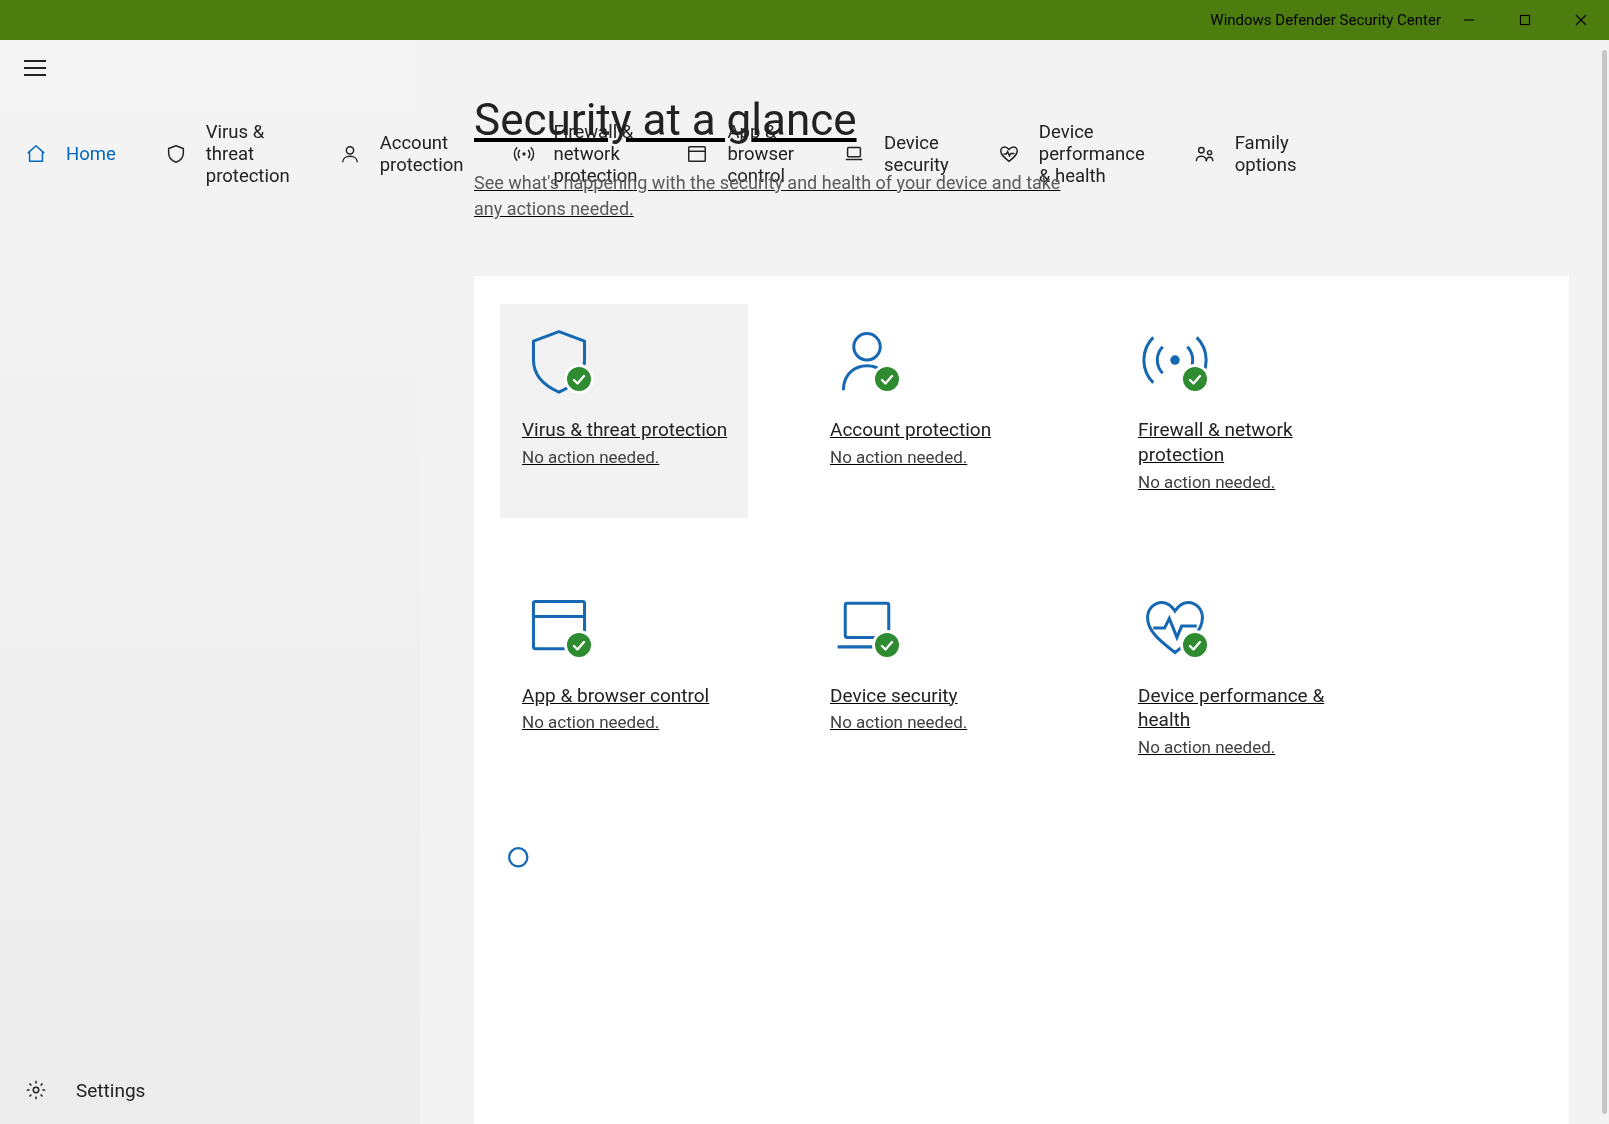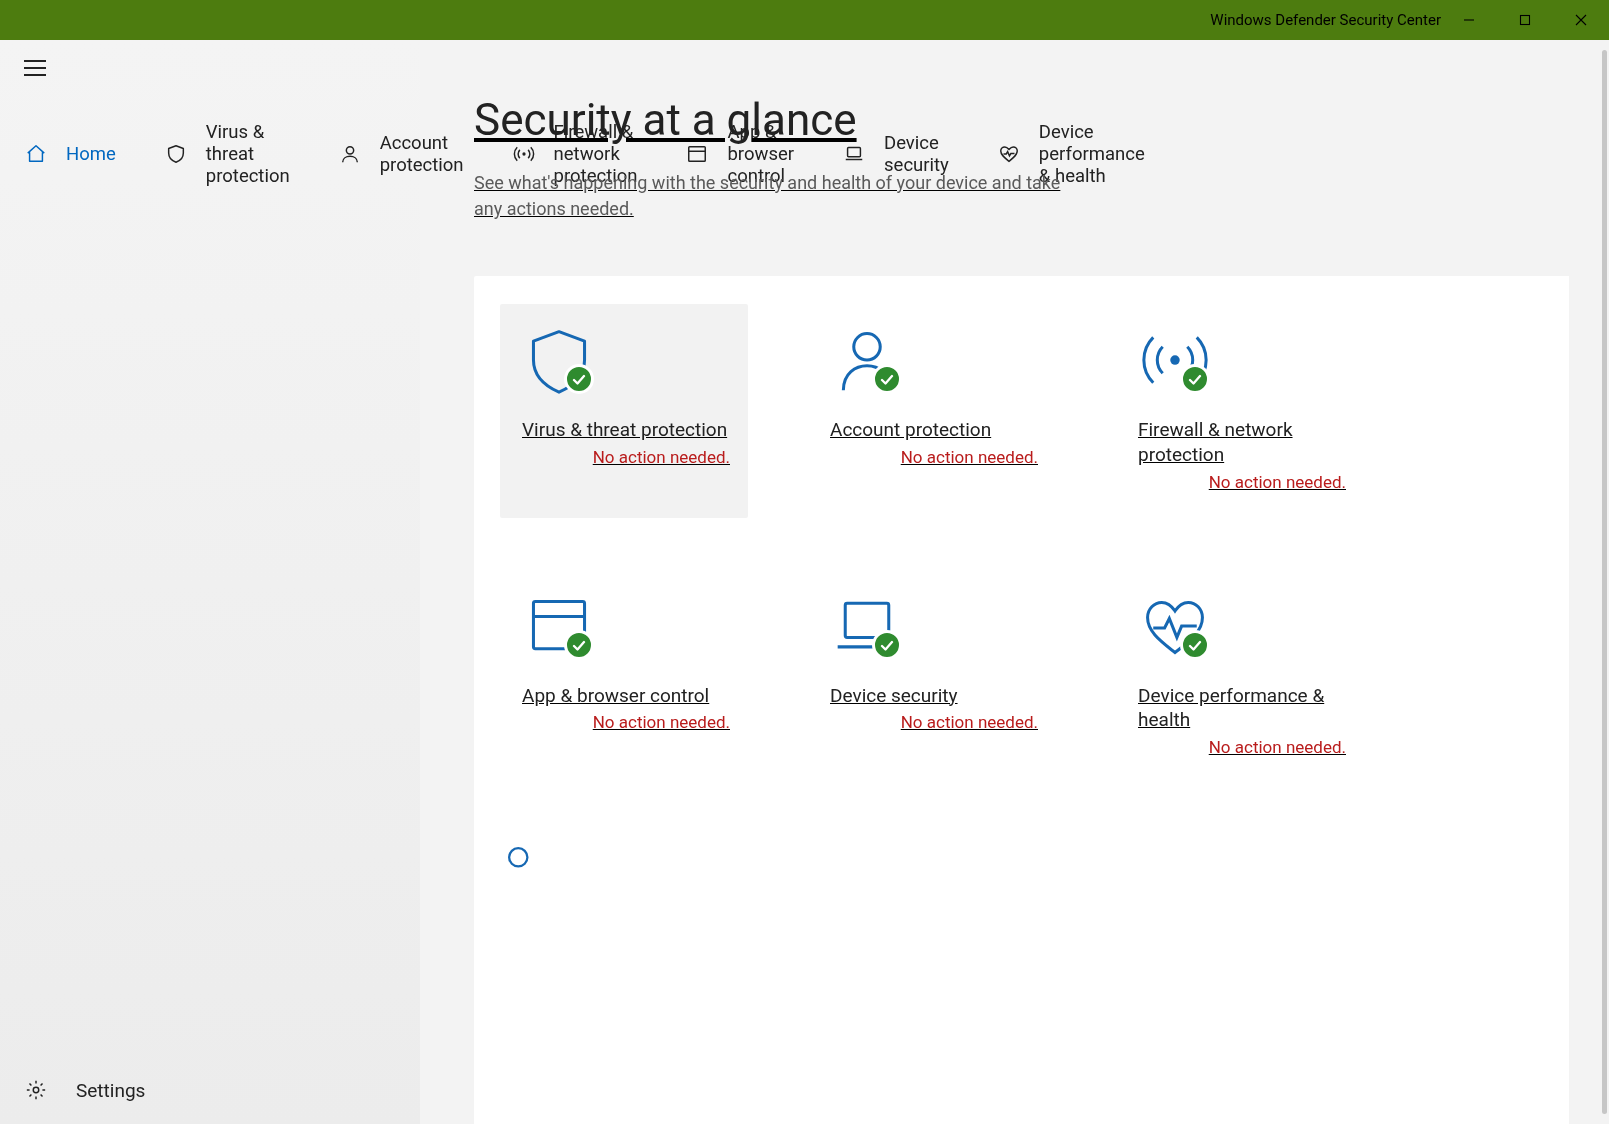--- a/index.html
+++ b/index.html
@@ -99,21 +99,21 @@
   .card .big-icon svg.main-glyph { width: 74px; height: 70px; }
   .card .big-icon .badge {
     position: absolute; left: 42px; top: 38px;
     width: 30px; height: 30px; border-radius: 50%;
     background: #2f8b2f;
     display: flex; align-items: center; justify-content: center;
     border: 3px solid #fff;
   }
   .card .big-icon .badge svg { width: 14px; height: 12px; }
   .card-title { font-size: 19px; font-weight: 400; color: #222; line-height: 1.3; margin-bottom: 4px; }
-  .card-status { font-size: 17px; color: #b91c1c; text-align: right; }
+  .card-status { font-size: 17px; color: #404040; }
 
   .partial-row { padding-left: 22px; padding-top: 54px; }
   .partial-row svg { width: 52px; height: 42px; }
 
   
   .scroll-hint { position: absolute; right: 2px; top: 10px; bottom: 10px; width: 5px; background: #c6c6c6; border-radius: 3px; }
 </style>
 </head>
 <body>
 
@@ -271,20 +271,28 @@
           <span>Device security</span>
         </div>
         <div class="nav-item">
           <span class="icon">
               <svg viewBox="0 0 24 24">
                 <use href="#ico-heart"></use>
               </svg>
             </span>
           <span>Device performance &amp; health</span>
         </div>
+        <div class="nav-item">
+          <span class="icon">
+              <svg viewBox="0 0 24 24">
+                <use href="#ico-family"></use>
+              </svg>
+            </span>
+          <span>Family options</span>
+        </div>
       </div>
 
       <div class="sidebar-spacer"></div>
 
       <div class="settings-row">
         <span class="icon">
             <svg viewBox="0 0 24 24">
               <use href="#ico-gear"></use>
             </svg>
           </span>

